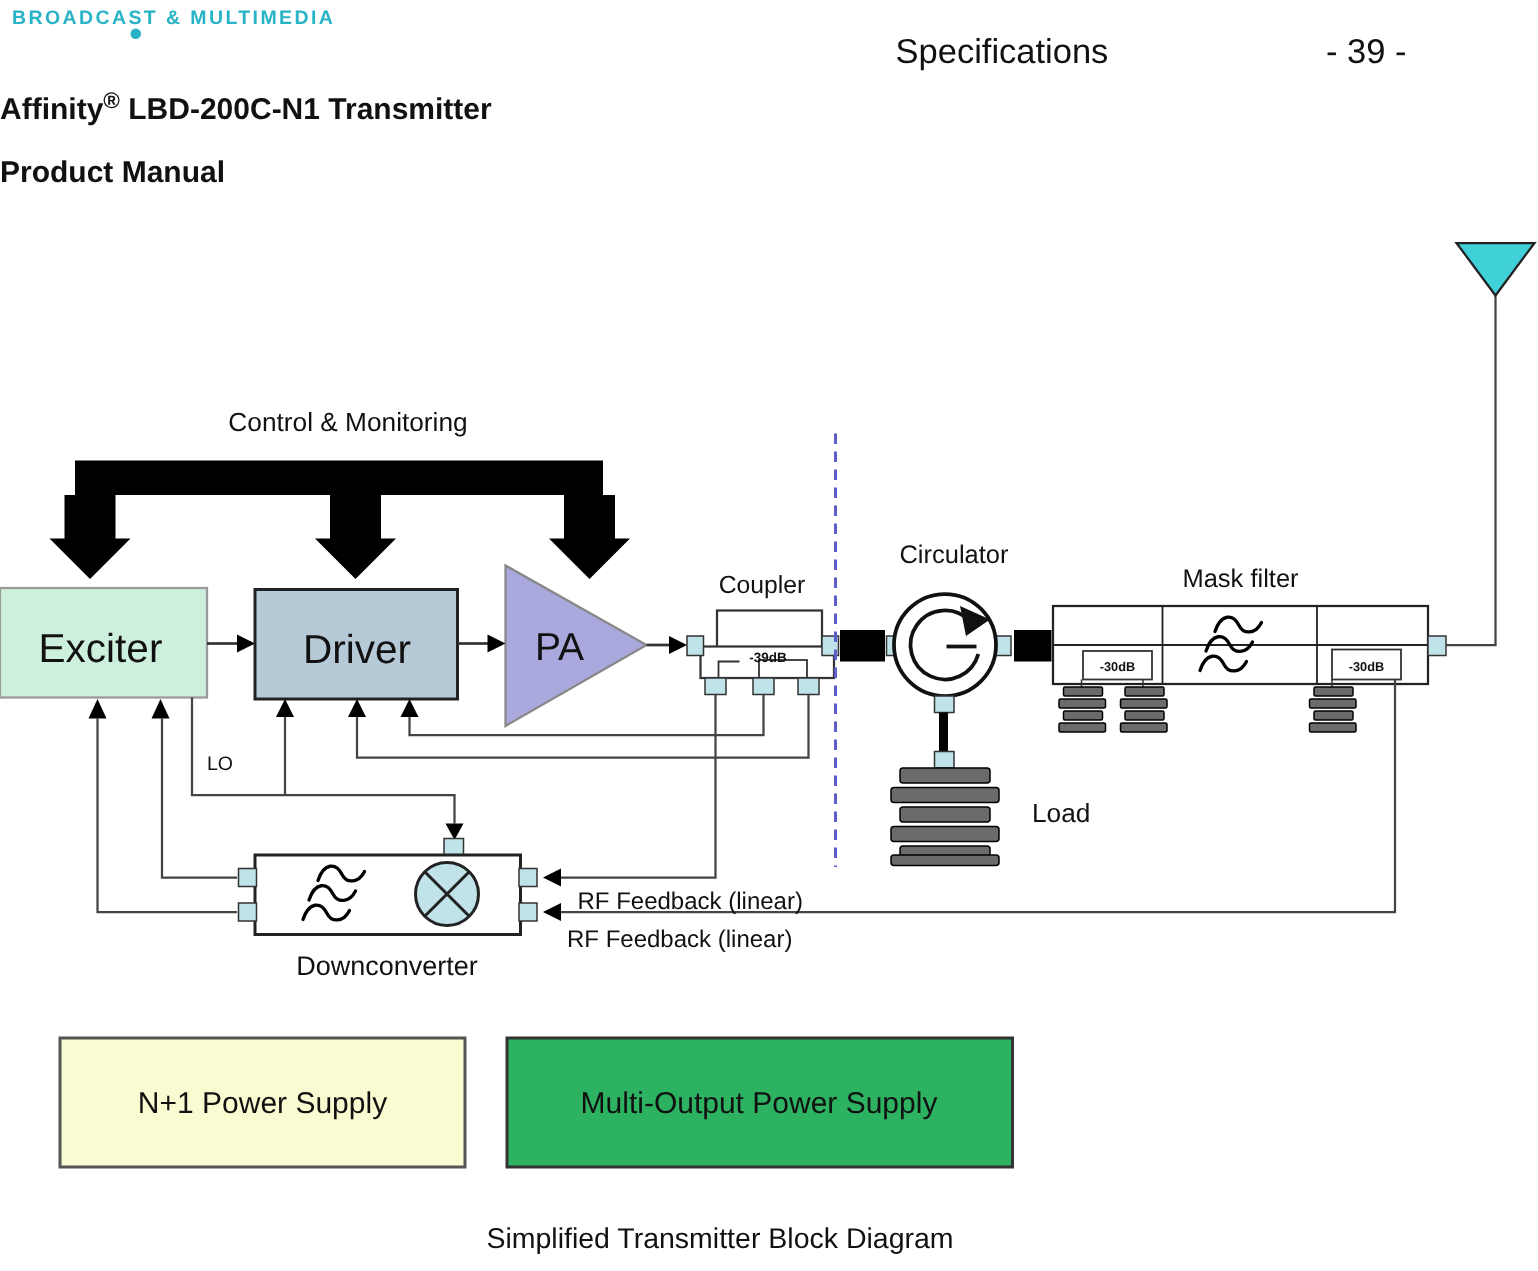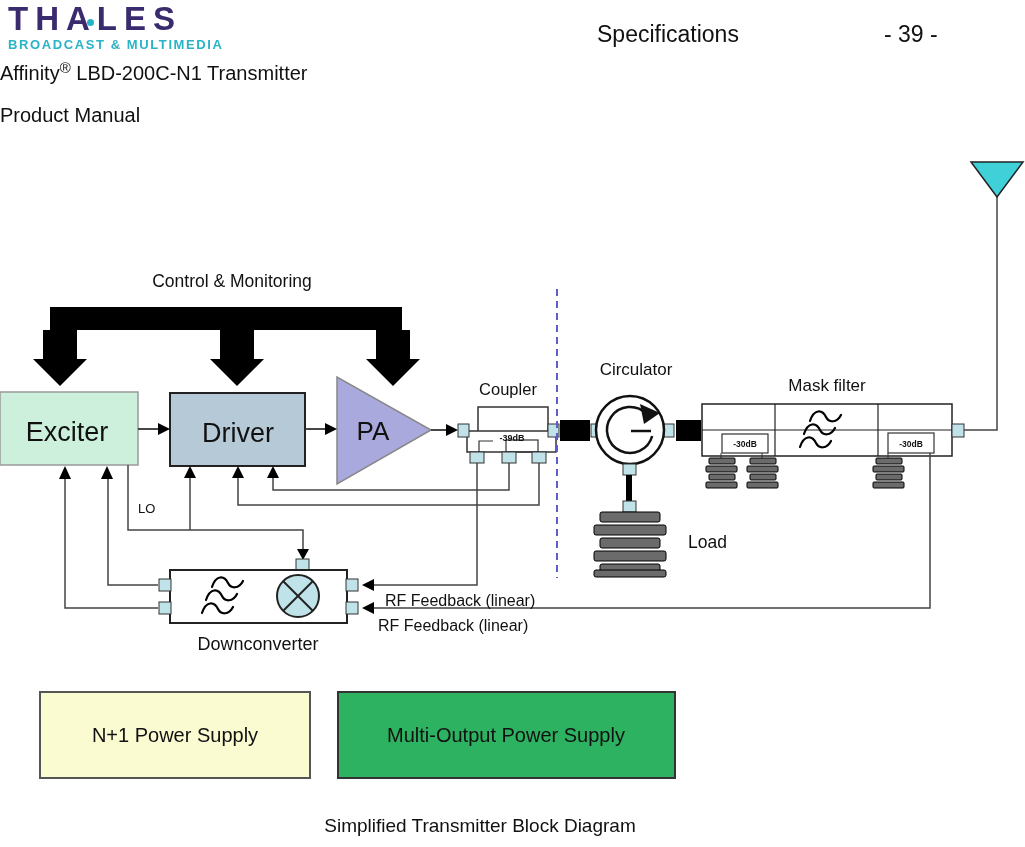--- a/index.html
+++ b/index.html
@@ -3,29 +3,28 @@
 <meta charset="utf-8">
 <style>
   html,body{margin:0;padding:0;background:#fff;}
   body{width:1025px;height:847px;position:relative;overflow:hidden;
        font-family:"Liberation Sans","DejaVu Sans",sans-serif;color:#111;}
   .abs{position:absolute;}
   .logo-brand{font-weight:800;font-size:33px;letter-spacing:7px;line-height:1;}
   .logo-tagline{font-weight:700;font-size:13px;letter-spacing:1.6px;}
   .logo-dot{position:absolute;width:7px;height:7px;border-radius:50%;}
   .hdr-text{font-size:23px;}
-  .title{font-size:20px;}
+  .title{font-size:20px;font-weight:bold;}
   .title sup{font-size:15px;vertical-align:7px;}
   svg text{font-family:"Liberation Sans","DejaVu Sans",sans-serif;fill:#111;}
 </style>
 </head>
 <body>
 
 <div class="abs" style="left:8px;top:2px;">
-  <div class="logo-brand" style="color:#3a2a6e;">THALES</div>
   <span class="logo-dot" style="left:79px;top:17px;background:#29b3c6;"></span>
   <div class="logo-tagline" style="color:#29b3c6;margin-top:2px;">BROADCAST &amp; MULTIMEDIA</div>
 </div>
 
 <div class="abs hdr-text" style="left:597px;top:21px;">Specifications</div>
 <div class="abs hdr-text" style="left:884px;top:21px;">- 39 -</div>
 
 <div class="abs title" style="left:0px;top:59px;"><span>Affinity</span><sup>®</sup><span> LBD-200C-N1 Transmitter</span></div>
 <div class="abs title" style="left:0px;top:104px;">Product Manual</div>
 

